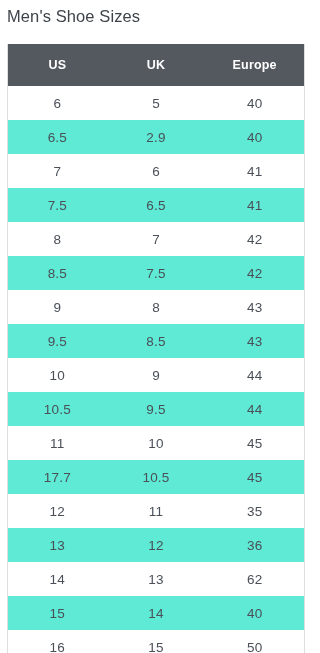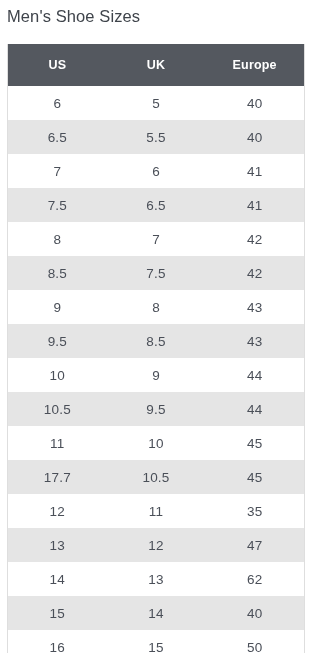--- a/index.html
+++ b/index.html
@@ -64,21 +64,21 @@
     font-size: 13.5px;
     font-weight: 400;
     color: #4a4f58;
     border: none;
     letter-spacing: 0.2px;
   }
   table.size-table tbody tr.row-odd td {
     background: #ffffff;
   }
   table.size-table tbody tr.row-even td {
-    background: #e5e5e5;
+    background: #5eead4;
   }
   col.col-us { width: 33.33%; }
   col.col-uk { width: 33.33%; }
   col.col-eu { width: 33.34%; }
 </style>
 </head>
 <body>
 
 <div class="page">
 
@@ -99,21 +99,21 @@
         </tr>
       </thead>
       <tbody id="table-body">
           <tr class="row-odd">
             <td>6</td>
             <td>5</td>
             <td>40</td>
           </tr>
           <tr class="row-even">
             <td>6.5</td>
-            <td>5.5</td>
+            <td>2.9</td>
             <td>40</td>
           </tr>
           <tr class="row-odd">
             <td>7</td>
             <td>6</td>
             <td>41</td>
           </tr>
           <tr class="row-even">
             <td>7.5</td>
             <td>6.5</td>
@@ -160,21 +160,21 @@
             <td>45</td>
           </tr>
           <tr class="row-odd">
             <td>12</td>
             <td>11</td>
             <td>35</td>
           </tr>
           <tr class="row-even">
             <td>13</td>
             <td>12</td>
-            <td>47</td>
+            <td>36</td>
           </tr>
           <tr class="row-odd">
             <td>14</td>
             <td>13</td>
             <td>62</td>
           </tr>
           <tr class="row-even">
             <td>15</td>
             <td>14</td>
             <td>40</td>

